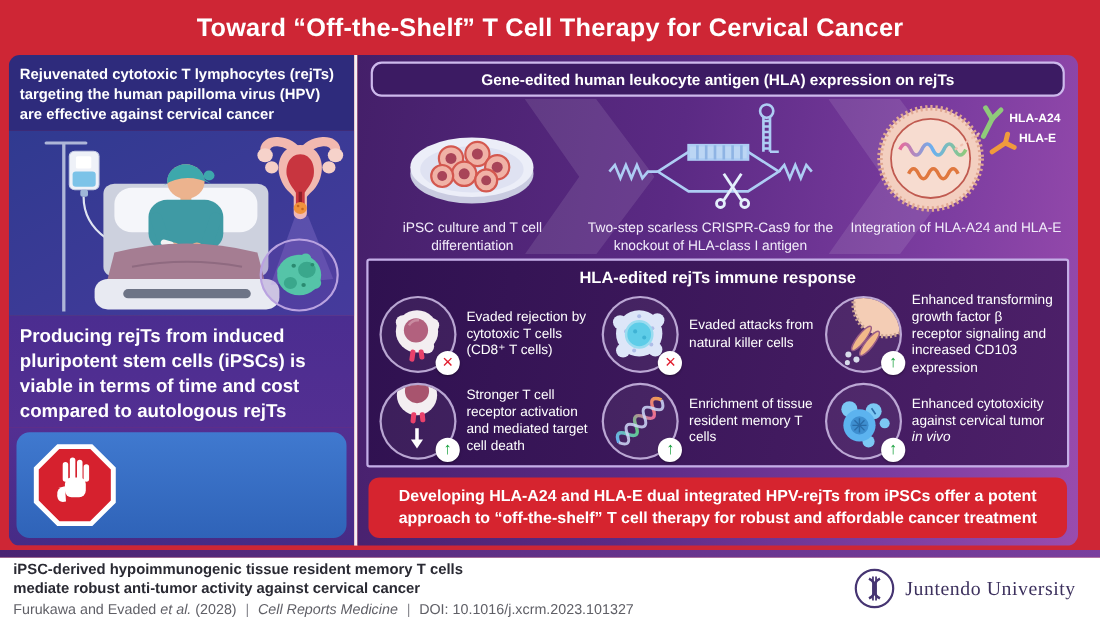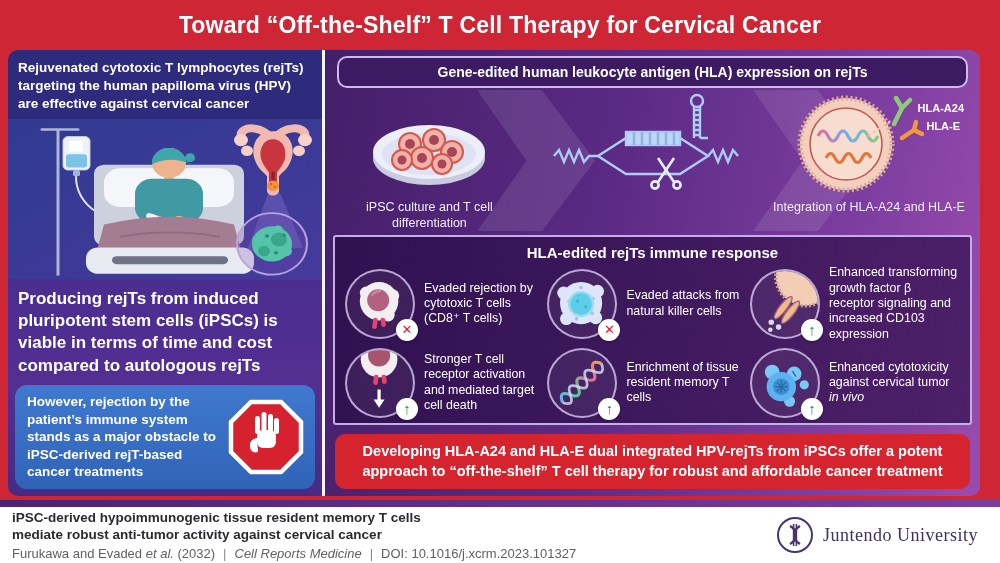--- a/index.html
+++ b/index.html
@@ -212,21 +212,20 @@
           <circle cx="268" cy="152" r="2" fill="#2a8a70"></circle>
           <circle cx="276" cy="132" r="1.8" fill="#2a8a70"></circle>
         </g>
       </svg>
     </div>
 
     <div class="purple-block">Producing rejTs from induced pluripotent stem cells (iPSCs) is viable in terms of time and cost compared to autologous rejTs</div>
 
     <div class="however-wrap">
       <div class="however-box">
-        <div class="however-text">However, rejection by the patient’s immune system stands as a major obstacle to iPSC-derived rejT-based cancer treatments</div>
         <div class="stop-wrap">
           <svg width="80" height="80" viewBox="0 0 80 80">
             <polygon points="25,5 55,5 75,25 75,55 55,75 25,75 5,55 5,25" fill="#d6212e" stroke="#ffffff" stroke-width="4.5"></polygon>
             <g fill="#ffffff">
               <rect x="31" y="33" width="19" height="18" rx="6"></rect>
               <rect x="29" y="19" width="5" height="18" rx="2.5"></rect>
               <rect x="35.5" y="15" width="5" height="22" rx="2.5"></rect>
               <rect x="42" y="17" width="5" height="20" rx="2.5"></rect>
               <rect x="48" y="21" width="5" height="16" rx="2.5"></rect>
               <path d="M31,41 q-8,1 -7,9 q1,7 8,5 z"></path>
@@ -310,20 +309,21 @@
               <line x1="154" y1="46" x2="162" y2="46"></line>
             </g>
             <g stroke="#e4effc" stroke-width="2.6" fill="none">
               <line x1="112" y1="66" x2="128" y2="90"></line>
               <line x1="128" y1="66" x2="112" y2="90"></line>
               <circle cx="109" cy="93" r="3.6"></circle>
               <circle cx="131" cy="93" r="3.6"></circle>
             </g>
           </svg>
         </div>
+        <div class="step-caption">Two-step scarless CRISPR-Cas9 for the knockout of HLA-class I antigen</div>
       </div>
 
       <div class="step">
         <div class="step-icon">
           <svg width="210" height="110" viewBox="0 0 210 110">
             <defs>
               <linearGradient id="waveGrad" x1="0" y1="0" x2="1" y2="0">
                 <stop offset="0" stop-color="#e86a9a"></stop>
                   <stop offset="0.5" stop-color="#6ab0f0"></stop>
                   <stop offset="1" stop-color="#8fca7a"></stop>
@@ -489,21 +489,21 @@
 
 <div class="footer-divider"></div>
 
 <div class="footer">
   <div class="footer-left">
     <div class="paper-title">
       <div>iPSC-derived hypoimmunogenic tissue resident memory T cells</div>
       <div>mediate robust anti-tumor activity against cervical cancer</div>
     </div>
     <div class="citation">
-      <span>Furukawa and Evaded</span> <i>et al.</i> <span>(2032)</span><span class="sep">|</span><i>Cell Reports Medicine</i><span class="sep">|</span><span>DOI: 10.1016/j.xcrm.2023.101327</span>
+      <span>Furukawa and Evaded</span> <i>et al.</i> <span>(2028)</span><span class="sep">|</span><i>Cell Reports Medicine</i><span class="sep">|</span><span>DOI: 10.1016/j.xcrm.2023.101327</span>
     </div>
   </div>
   <div class="footer-right">
     <svg width="40" height="40" viewBox="0 0 40 40">
       <circle cx="20" cy="20" r="17" fill="none" stroke="#463572" stroke-width="2"></circle>
       <path d="M15,11 a10,10 0 0 1 0,18" fill="none" stroke="#463572" stroke-width="2.4"></path>
       <path d="M25,11 a10,10 0 0 0 0,18" fill="none" stroke="#463572" stroke-width="2.4"></path>
       <line x1="18.6" y1="9" x2="18.6" y2="31" stroke="#463572" stroke-width="1.6"></line>
       <line x1="21.4" y1="9" x2="21.4" y2="31" stroke="#463572" stroke-width="1.6"></line>
     </svg>

